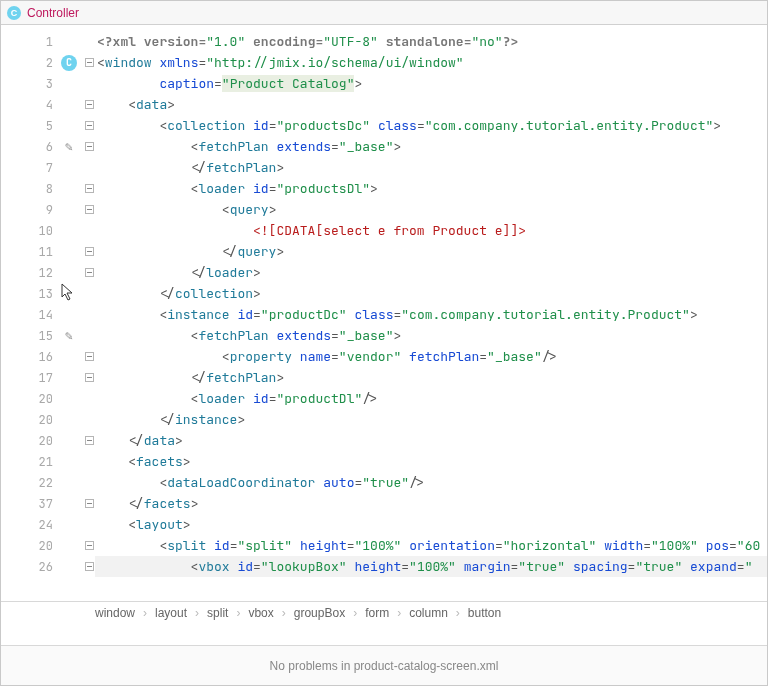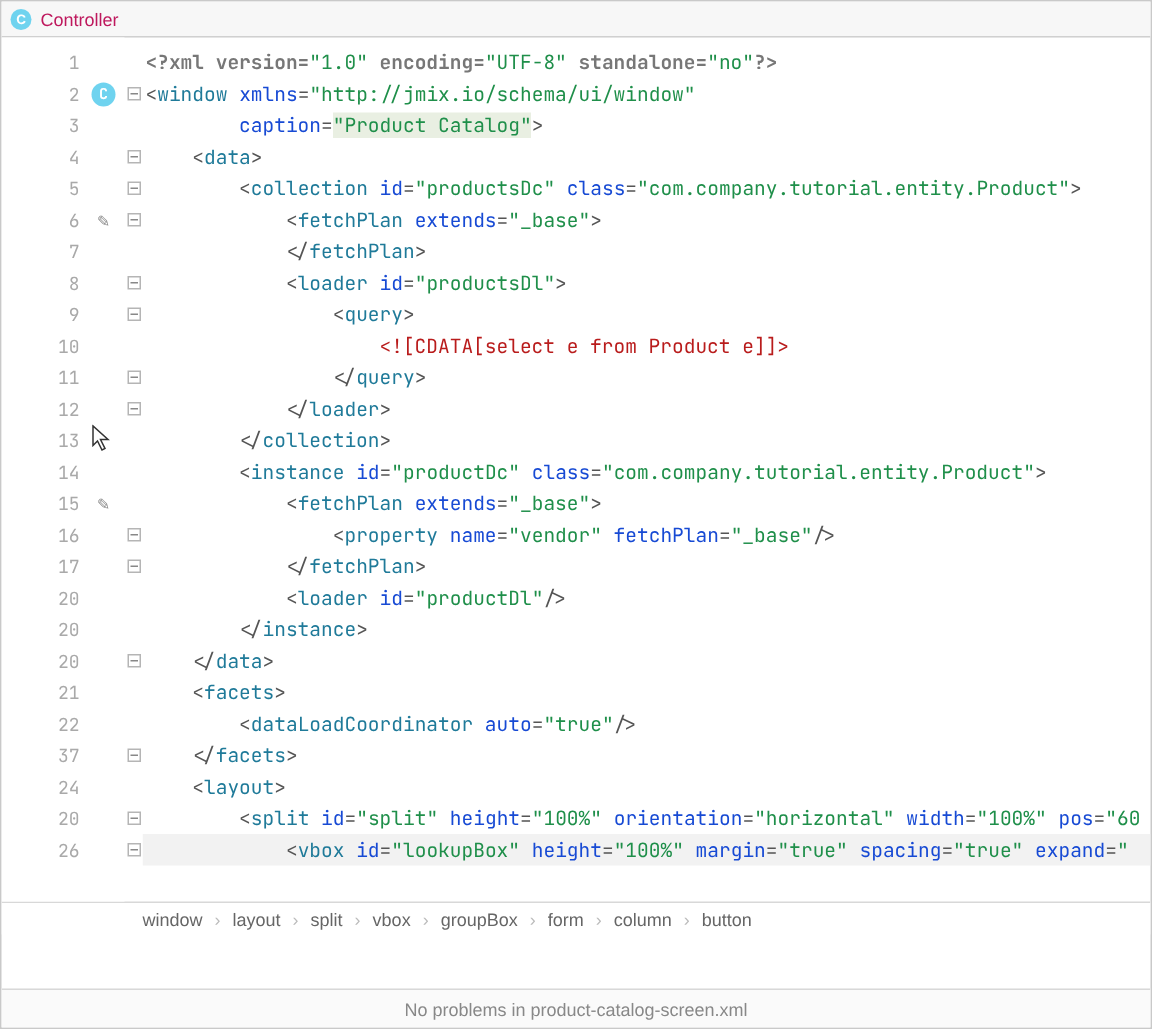--- a/index.html
+++ b/index.html
@@ -126,21 +126,21 @@
     font-size: 12px;
     color: #666;
     gap: 4px;
     background: #fff;
   }
   .bc-sep { color: #bbb; margin: 0 4px; }
   .bc-item { cursor: default; }
   .status-bar {
     position: absolute;
     bottom: 0; left: 0; right: 0;
-    height: 26px;
+    height: 40px;
     border-top: 1px solid #d8d8d8;
     display: flex;
     align-items: center;
     justify-content: center;
     background: #fafafa;
     color: #888;
     font-size: 12px;
   }
   .cursor-img {
     position: absolute;

